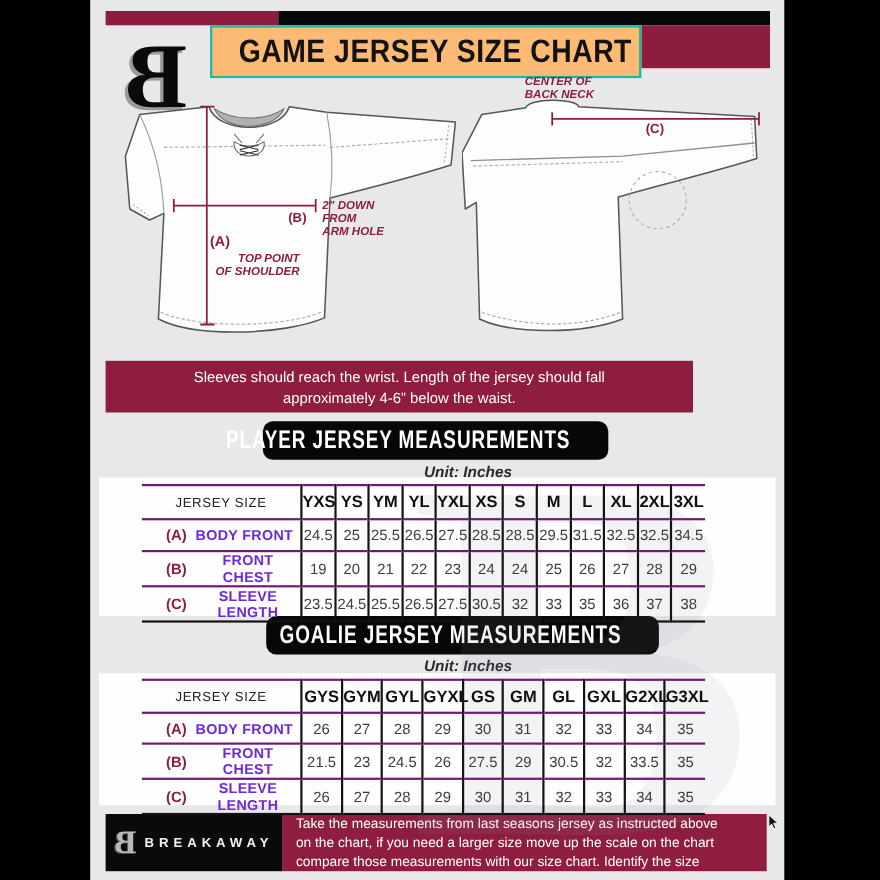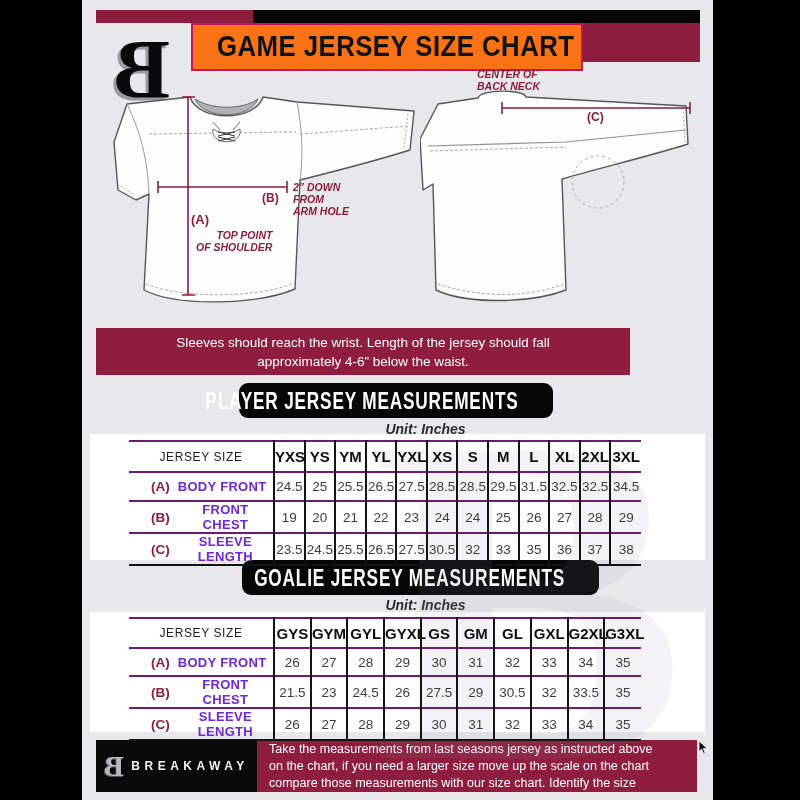--- a/index.html
+++ b/index.html
@@ -8,22 +8,22 @@
     font-family:"Liberation Sans", sans-serif;
   }
   .page{
     position:absolute;left:82px;top:0;width:631px;height:800px;
     background:#e8e8ea;overflow:hidden;
   }
   
   .topbar-maroon{position:absolute;left:14px;top:10px;width:157px;height:13px;background:#8C1D3F;}
   .topbar-black{position:absolute;left:171px;top:10px;width:447px;height:13px;background:#060606;}
   .title-box{
-    position:absolute;left:109px;top:23px;width:392px;height:48px;background:#f97316;
-    border:2px solid #be185d;box-sizing:border-box;display:flex;align-items:center;
+    position:absolute;left:109px;top:23px;width:392px;height:48px;background:#fdba74;
+    border:2px solid #14b8a6;box-sizing:border-box;display:flex;align-items:center;
   }
   .title-text{
     font-size:28px;font-weight:bold;color:#121212;letter-spacing:.5px;white-space:nowrap;
     transform:scale(.92,1.05);transform-origin:left center;margin-left:24px;
   }
   .title-maroon{position:absolute;left:501px;top:23px;width:117px;height:39px;background:#8C1D3F;}
   .logo{
     position:absolute;left:28px;top:22px;width:64px;height:96px;
     font-family:"Liberation Serif", serif;font-weight:bold;font-size:84px;line-height:96px;
     color:#0a0a0a;transform:scaleX(-1);text-align:center;text-shadow:3px 3px 0 #9a9a9e;

